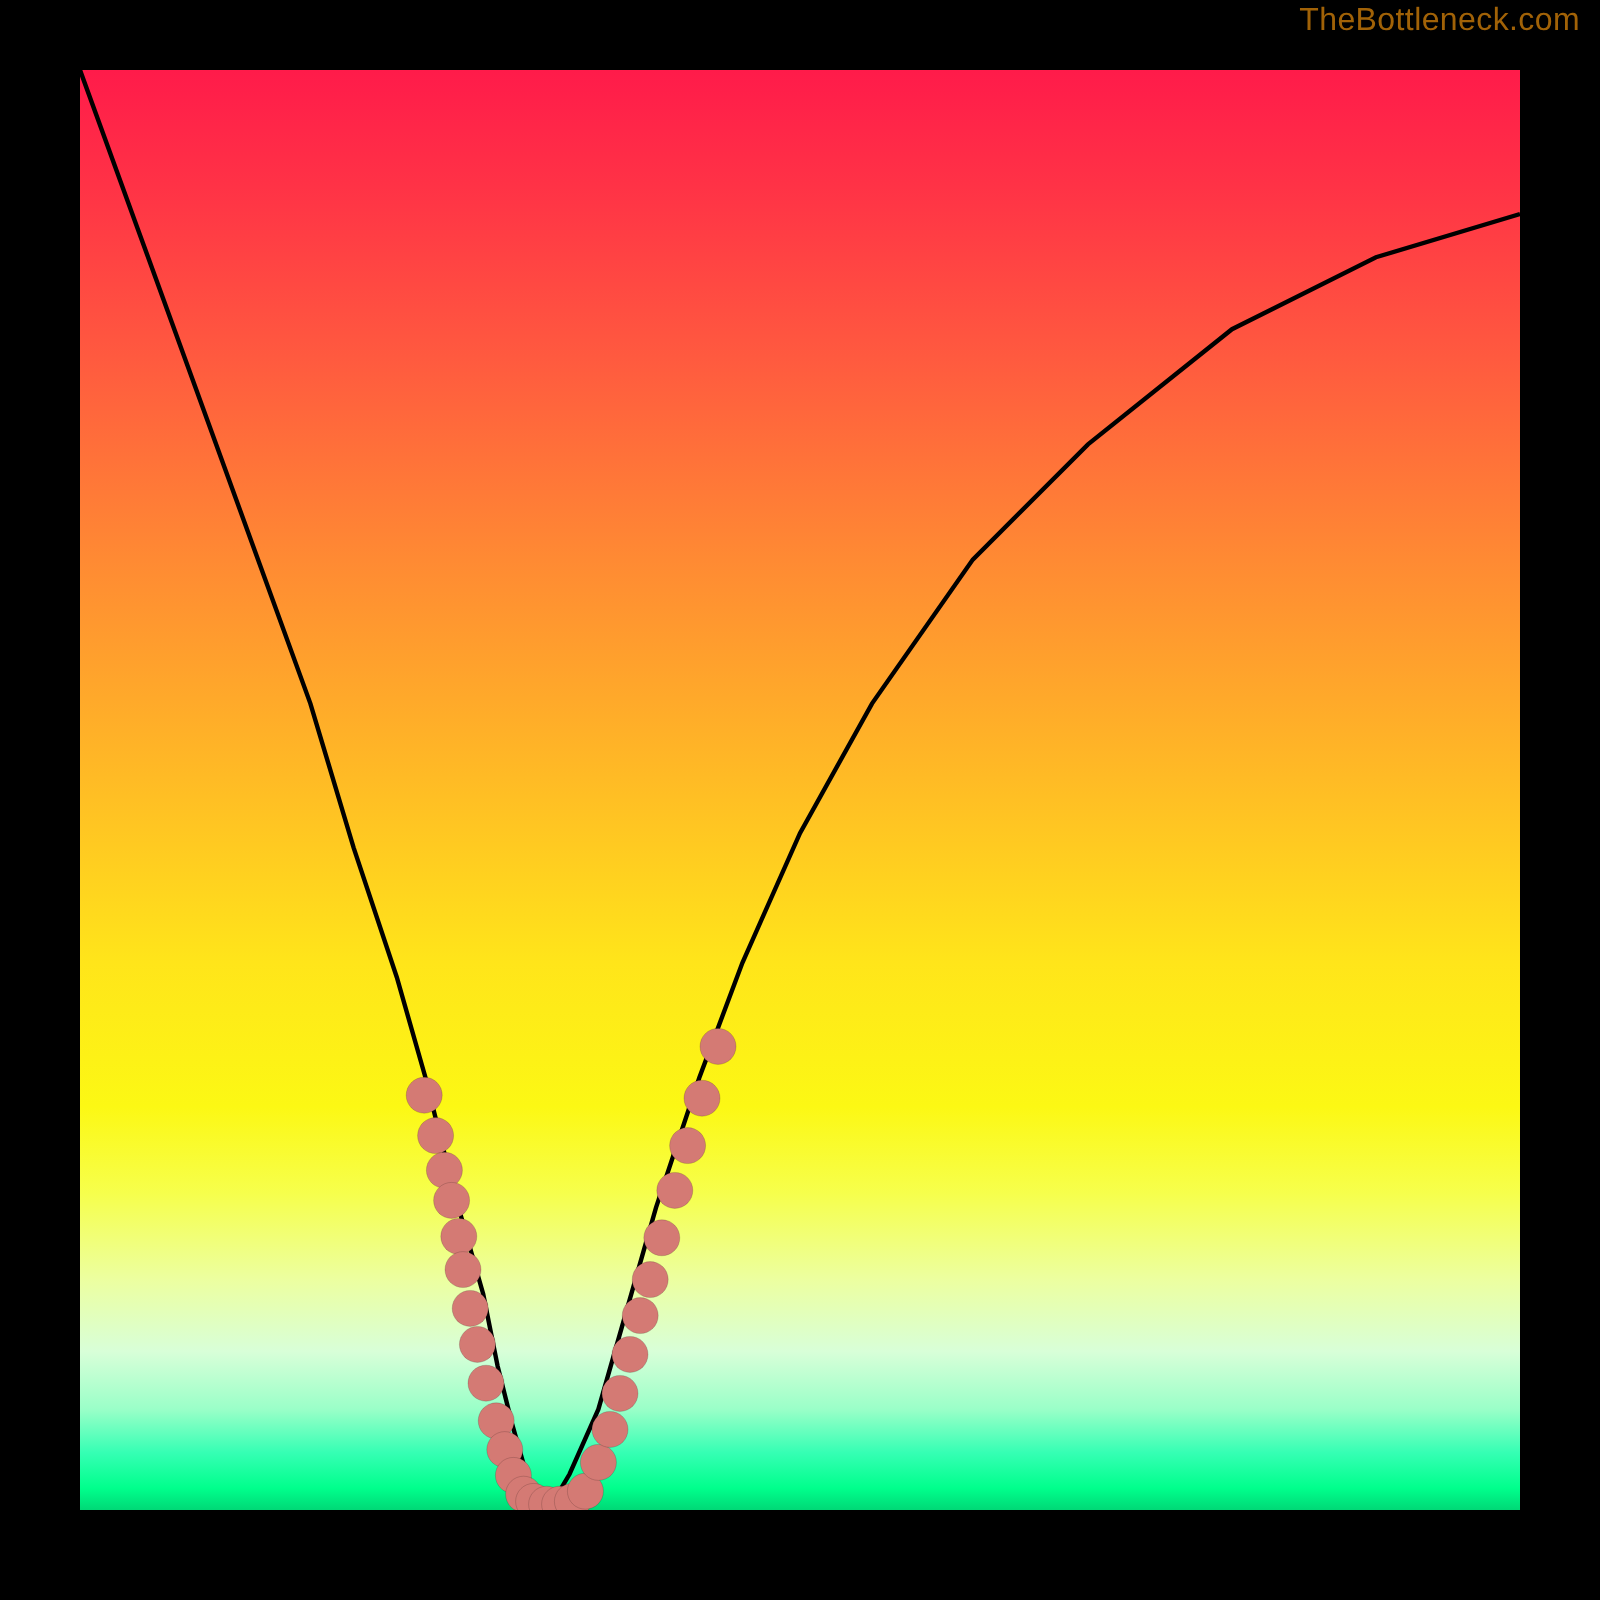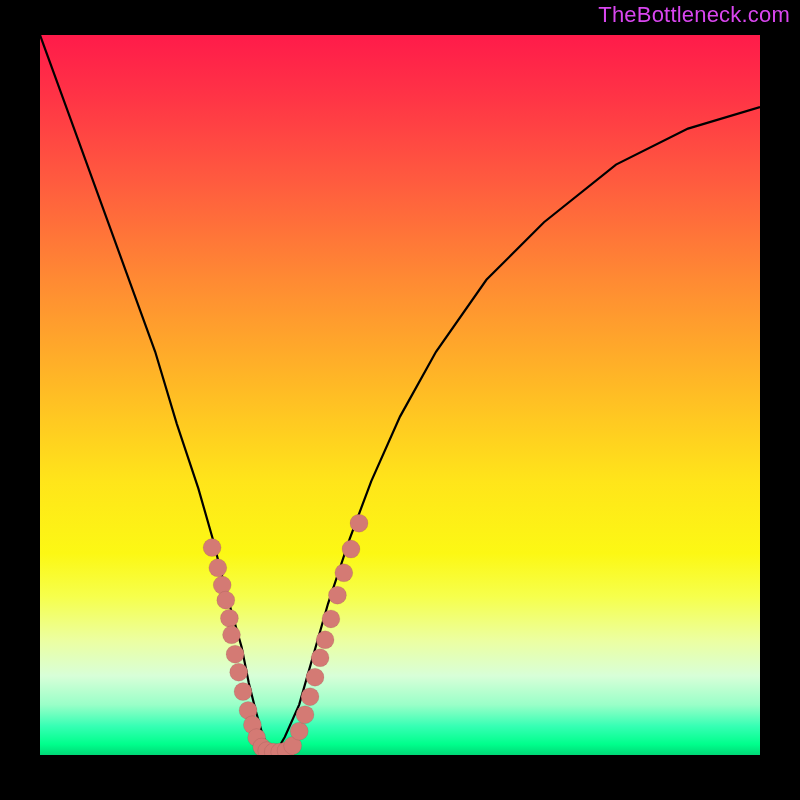--- a/index.html
+++ b/index.html
@@ -8,23 +8,23 @@
     position: relative;
     width: 800px;
     height: 800px;
     background: #000;
   }
   .watermark {
     position: absolute;
     top: 2px;
     right: 10px;
     font-family: Arial, Helvetica, sans-serif;
-    font-size: 22px;
+    font-size: 16px;
     font-weight: 500;
-    color: #d946ef;
+    color: #a16207;
     letter-spacing: 0.2px;
     z-index: 10;
   }
   .plot {
     position: absolute;
     left: 40px;
     top: 35px;
     width: 720px;
     height: 720px;
   }

